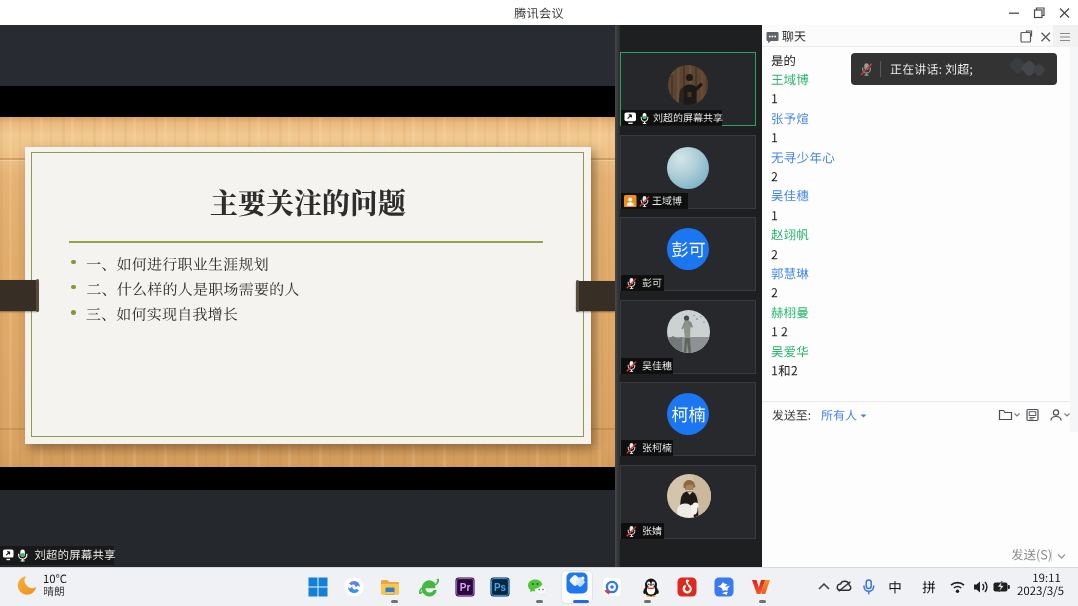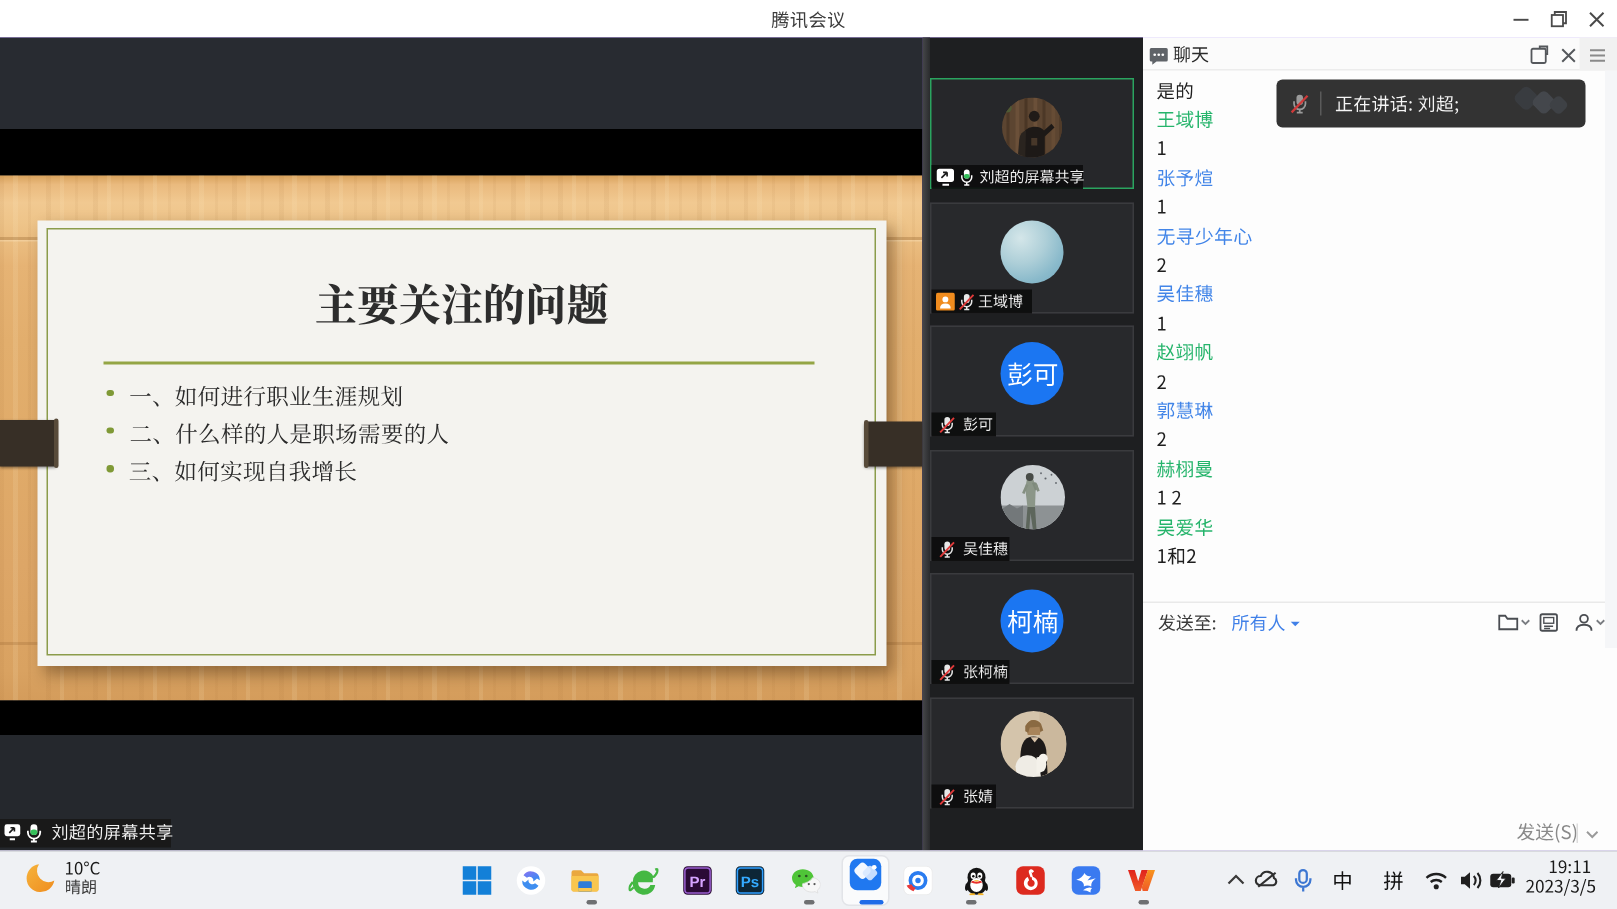--- a/index.html
+++ b/index.html
@@ -1,15 +1,15 @@
 <!DOCTYPE html>
 <html><head><meta charset="utf-8"><style>
 html,body{margin:0;padding:0;background:#000;}
 *{box-sizing:border-box;}
-#root{position:relative;width:1078px;height:606px;overflow:hidden;background:#8b5cf6;font-family:"Liberation Sans",sans-serif;}
+#root{position:relative;width:1078px;height:606px;overflow:hidden;background:#84cc16;font-family:"Liberation Sans",sans-serif;}
 .abs{position:absolute;}
 </style></head><body>
 <div id="root">
 <div style="position:absolute;left:0;top:0;width:1078px;height:25px;background:#fff;"></div>
     <svg style="position:absolute;left:514.0px;top:4.7px;overflow:visible" width="50" height="17" viewBox="0 -12.8 50.0 17.1">
       <path d="M4.7-8.5H11.3V-7.7H4.7ZM4.3-6.7H11.7V-6H4.3ZM9.5-6.6Q9.9-6 10.5-5.4Q11.1-4.8 11.9-4.6Q11.7-4.5 11.6-4.3Q11.4-4.1 11.3-3.9Q10.5-4.3 9.8-4.9Q9.2-5.6 8.8-6.4ZM9.8-10.1 10.6-9.9Q10.4-9.5 10.2-9.1Q10-8.8 9.9-8.5L9.1-8.7Q9.3-9 9.5-9.4Q9.7-9.8 9.8-10.1ZM7.5-10.2 8.3-10.1Q8-7.9 7.1-6.3Q6.2-4.8 4.6-3.8Q4.5-3.9 4.4-4Q4.3-4.1 4.2-4.3Q4.1-4.4 4-4.5Q5.5-5.3 6.3-6.7Q7.2-8.2 7.5-10.2ZM5.1-9.9 5.8-10.2Q6-9.8 6.2-9.4Q6.4-9 6.5-8.7L5.7-8.5Q5.6-8.8 5.5-9.2Q5.3-9.6 5.1-9.9ZM10.3-3H11.1Q11.1-3 11.1-2.8Q11.1-2.7 11.1-2.6Q11-1.6 10.9-0.9Q10.8-0.3 10.7 0.1Q10.5 0.4 10.4 0.6Q10.2 0.7 10.1 0.8Q9.9 0.9 9.6 0.9Q9.4 0.9 9 0.9Q8.7 0.9 8.2 0.9Q8.2 0.7 8.1 0.5Q8.1 0.3 8 0.1Q8.4 0.2 8.8 0.2Q9.1 0.2 9.3 0.2Q9.4 0.2 9.5 0.2Q9.6 0.1 9.7 0.1Q9.8-0 9.9-0.4Q10-0.7 10.1-1.3Q10.2-1.9 10.3-2.8ZM5.7-4.9H9.3V-4.2H5.7ZM9.1-4.9H9.9Q9.8-4.3 9.6-3.7Q9.5-3.1 9.4-2.7L8.5-2.7Q8.7-3.2 8.8-3.8Q9-4.4 9.1-4.9ZM5.8-4 6.6-3.9Q6.5-3.5 6.4-3Q6.3-2.6 6.2-2.2H5.4Q5.5-2.6 5.6-3.1Q5.7-3.6 5.8-4ZM5.8-3H10.5V-2.2H5.8ZM4.7-1.4H9.3V-0.8H4.7ZM1.4-9.8H3.7V-9H1.4ZM1.4-6.9H3.7V-6.1H1.4ZM1.4-4H3.7V-3.2H1.4ZM1-9.8H1.8V-5.4Q1.8-4.7 1.8-3.9Q1.7-3.1 1.7-2.2Q1.6-1.3 1.4-0.5Q1.3 0.3 1 1Q0.9 0.9 0.8 0.8Q0.7 0.7 0.6 0.7Q0.4 0.6 0.3 0.6Q0.6-0.1 0.7-0.8Q0.8-1.6 0.9-2.4Q1-3.2 1-4Q1-4.7 1-5.4ZM3.3-9.8H4.1V-0.1Q4.1 0.2 4 0.4Q3.9 0.6 3.7 0.7Q3.5 0.8 3.2 0.8Q2.8 0.9 2.3 0.9Q2.3 0.7 2.2 0.5Q2.1 0.2 2.1 0.1Q2.4 0.1 2.7 0.1Q3 0.1 3.1 0.1Q3.3 0.1 3.3-0.1Z M13.9-9.5 14.5-10Q14.8-9.7 15.2-9.4Q15.5-9.1 15.8-8.8Q16.1-8.5 16.2-8.2L15.6-7.6Q15.4-7.8 15.1-8.2Q14.8-8.5 14.5-8.8Q14.2-9.2 13.9-9.5ZM14.6 0.5 14.4-0.4 14.7-0.8 16.9-2.5Q16.9-2.3 17.1-2Q17.2-1.8 17.2-1.7Q16.4-1.1 16-0.7Q15.5-0.3 15.2-0.1Q14.9 0.1 14.8 0.3Q14.7 0.4 14.6 0.5ZM13-6.4H15.3V-5.5H13ZM14.6 0.5Q14.6 0.4 14.5 0.2Q14.4 0.1 14.3-0.1Q14.2-0.2 14.1-0.3Q14.3-0.4 14.5-0.7Q14.7-1 14.7-1.4V-6.4H15.6V-0.6Q15.6-0.6 15.5-0.5Q15.4-0.4 15.3-0.3Q15.1-0.2 15-0Q14.8 0.1 14.7 0.2Q14.6 0.4 14.6 0.5ZM16.8-5.2H21.4V-4.4H16.8ZM21.9-9.6H22.8Q22.8-8.3 22.8-7.1Q22.8-5.9 22.8-4.8Q22.8-3.8 22.8-2.9Q22.9-2 23-1.4Q23-0.8 23.2-0.4Q23.3-0.1 23.5-0Q23.6 0 23.6-0.3Q23.7-0.5 23.7-1Q23.7-1.4 23.7-1.9Q23.8-1.8 23.9-1.7Q24-1.5 24.1-1.4Q24.2-1.3 24.3-1.3Q24.2-0.3 24.1 0.2Q23.9 0.8 23.7 0.9Q23.5 1 23.2 0.9Q22.7 0.8 22.5 0.2Q22.2-0.4 22.1-1.3Q22-2.3 21.9-3.6Q21.9-4.9 21.9-6.4Q21.9-7.9 21.9-9.6ZM16.9-9.6H22.3V-8.7H16.9ZM18.6-8.8H19.5V0.8H18.6Z M26.1-4.1H36.2V-3.2H26.1ZM28.2-6.5H34V-5.6H28.2ZM32.5-2.3 33.2-2.7Q33.8-2.3 34.3-1.7Q34.9-1.1 35.3-0.6Q35.8 0 36 0.5L35.2 1Q35 0.5 34.5-0.1Q34.1-0.7 33.5-1.3Q33-1.8 32.5-2.3ZM31.1-10.2 32-9.9Q31.1-8.5 29.5-7.3Q28-6.1 26.2-5.3Q26.1-5.4 26-5.5Q25.9-5.7 25.8-5.8Q25.6-6 25.5-6.1Q26.7-6.6 27.8-7.2Q28.9-7.9 29.7-8.7Q30.6-9.4 31.1-10.2ZM31.3-9.8Q31.7-9.3 32.3-8.8Q32.8-8.3 33.6-7.8Q34.3-7.3 35.1-6.9Q35.9-6.5 36.7-6.2Q36.7-6.1 36.5-6Q36.4-5.8 36.3-5.7Q36.2-5.5 36.1-5.4Q35.3-5.7 34.5-6.2Q33.7-6.6 33-7.2Q32.3-7.7 31.7-8.2Q31.1-8.8 30.7-9.3ZM26.9 0.7Q26.9 0.6 26.8 0.4Q26.8 0.3 26.7 0.1Q26.7-0.1 26.6-0.2Q26.8-0.3 27-0.4Q27.2-0.6 27.5-0.9Q27.7-1 28-1.3Q28.3-1.6 28.6-2Q29-2.4 29.3-2.9Q29.7-3.4 30-3.9L30.9-3.3Q30.2-2.3 29.3-1.4Q28.5-0.5 27.6 0.2V0.2Q27.6 0.2 27.5 0.3Q27.4 0.3 27.3 0.4Q27.1 0.5 27 0.5Q26.9 0.6 26.9 0.7ZM26.9 0.7 26.9-0 27.6-0.4 34.8-0.9Q34.8-0.7 34.8-0.5Q34.9-0.2 34.9-0.1Q33.2 0 32 0.2Q30.8 0.3 29.9 0.3Q29.1 0.4 28.5 0.5Q28 0.5 27.7 0.6Q27.4 0.6 27.2 0.6Q27 0.7 26.9 0.7Z M42.9-9.3Q43.3-7 44.1-5.1Q44.8-3.2 46.1-1.8Q47.4-0.5 49.4 0.2Q49.3 0.3 49.2 0.5Q49 0.6 48.9 0.7Q48.8 0.9 48.7 1Q47.2 0.4 46.1-0.5Q45-1.5 44.2-2.8Q43.4-4.1 42.9-5.7Q42.4-7.3 42-9.2ZM44.1-9.7 44.9-10Q45.1-9.6 45.4-9.1Q45.6-8.7 45.8-8.3Q46-7.8 46.1-7.5L45.3-7.1Q45.2-7.4 45-7.9Q44.8-8.3 44.6-8.8Q44.4-9.3 44.1-9.7ZM47.7-9.5 48.6-9.3Q48.3-7.6 47.8-6.1Q47.3-4.5 46.6-3.2Q45.8-1.8 44.7-0.8Q43.5 0.3 41.8 1.1Q41.8 0.9 41.7 0.8Q41.6 0.7 41.5 0.5Q41.4 0.4 41.3 0.3Q42.9-0.4 44-1.4Q45.1-2.4 45.8-3.7Q46.5-4.9 47-6.4Q47.4-7.9 47.7-9.5ZM38.9-9.4 39.5-9.9Q39.8-9.6 40.1-9.3Q40.4-9 40.7-8.7Q41-8.3 41.1-8.1L40.4-7.5Q40.2-7.8 40-8.1Q39.7-8.4 39.5-8.8Q39.2-9.1 38.9-9.4ZM39.8 0.7 39.6-0.2 39.9-0.6 42.1-2.1Q42.2-2 42.3-1.7Q42.4-1.5 42.4-1.4Q41.6-0.8 41.1-0.4Q40.6-0.1 40.4 0.1Q40.1 0.3 40 0.4Q39.9 0.6 39.8 0.7ZM38.1-6.4H40.5V-5.5H38.1ZM39.8 0.7Q39.7 0.6 39.6 0.4Q39.5 0.3 39.4 0.2Q39.3 0.1 39.3 0Q39.4-0.1 39.6-0.4Q39.8-0.8 39.8-1.2V-6.4H40.7V-0.6Q40.7-0.6 40.6-0.5Q40.5-0.4 40.4-0.2Q40.2-0.1 40.1 0.1Q40 0.2 39.9 0.4Q39.8 0.5 39.8 0.7Z" fill="#3c3c3c"></path>
     </svg>
     <svg class="abs" style="left:1004px;top:6px" width="70" height="14" viewBox="0 0 70 14">
 <path d="M5 7.2H15" stroke="#4a4a4a" stroke-width="1.3" fill="none"></path>
 <rect x="30.5" y="4" width="7.5" height="7.5" fill="none" stroke="#4a4a4a" stroke-width="1.2"></rect>

